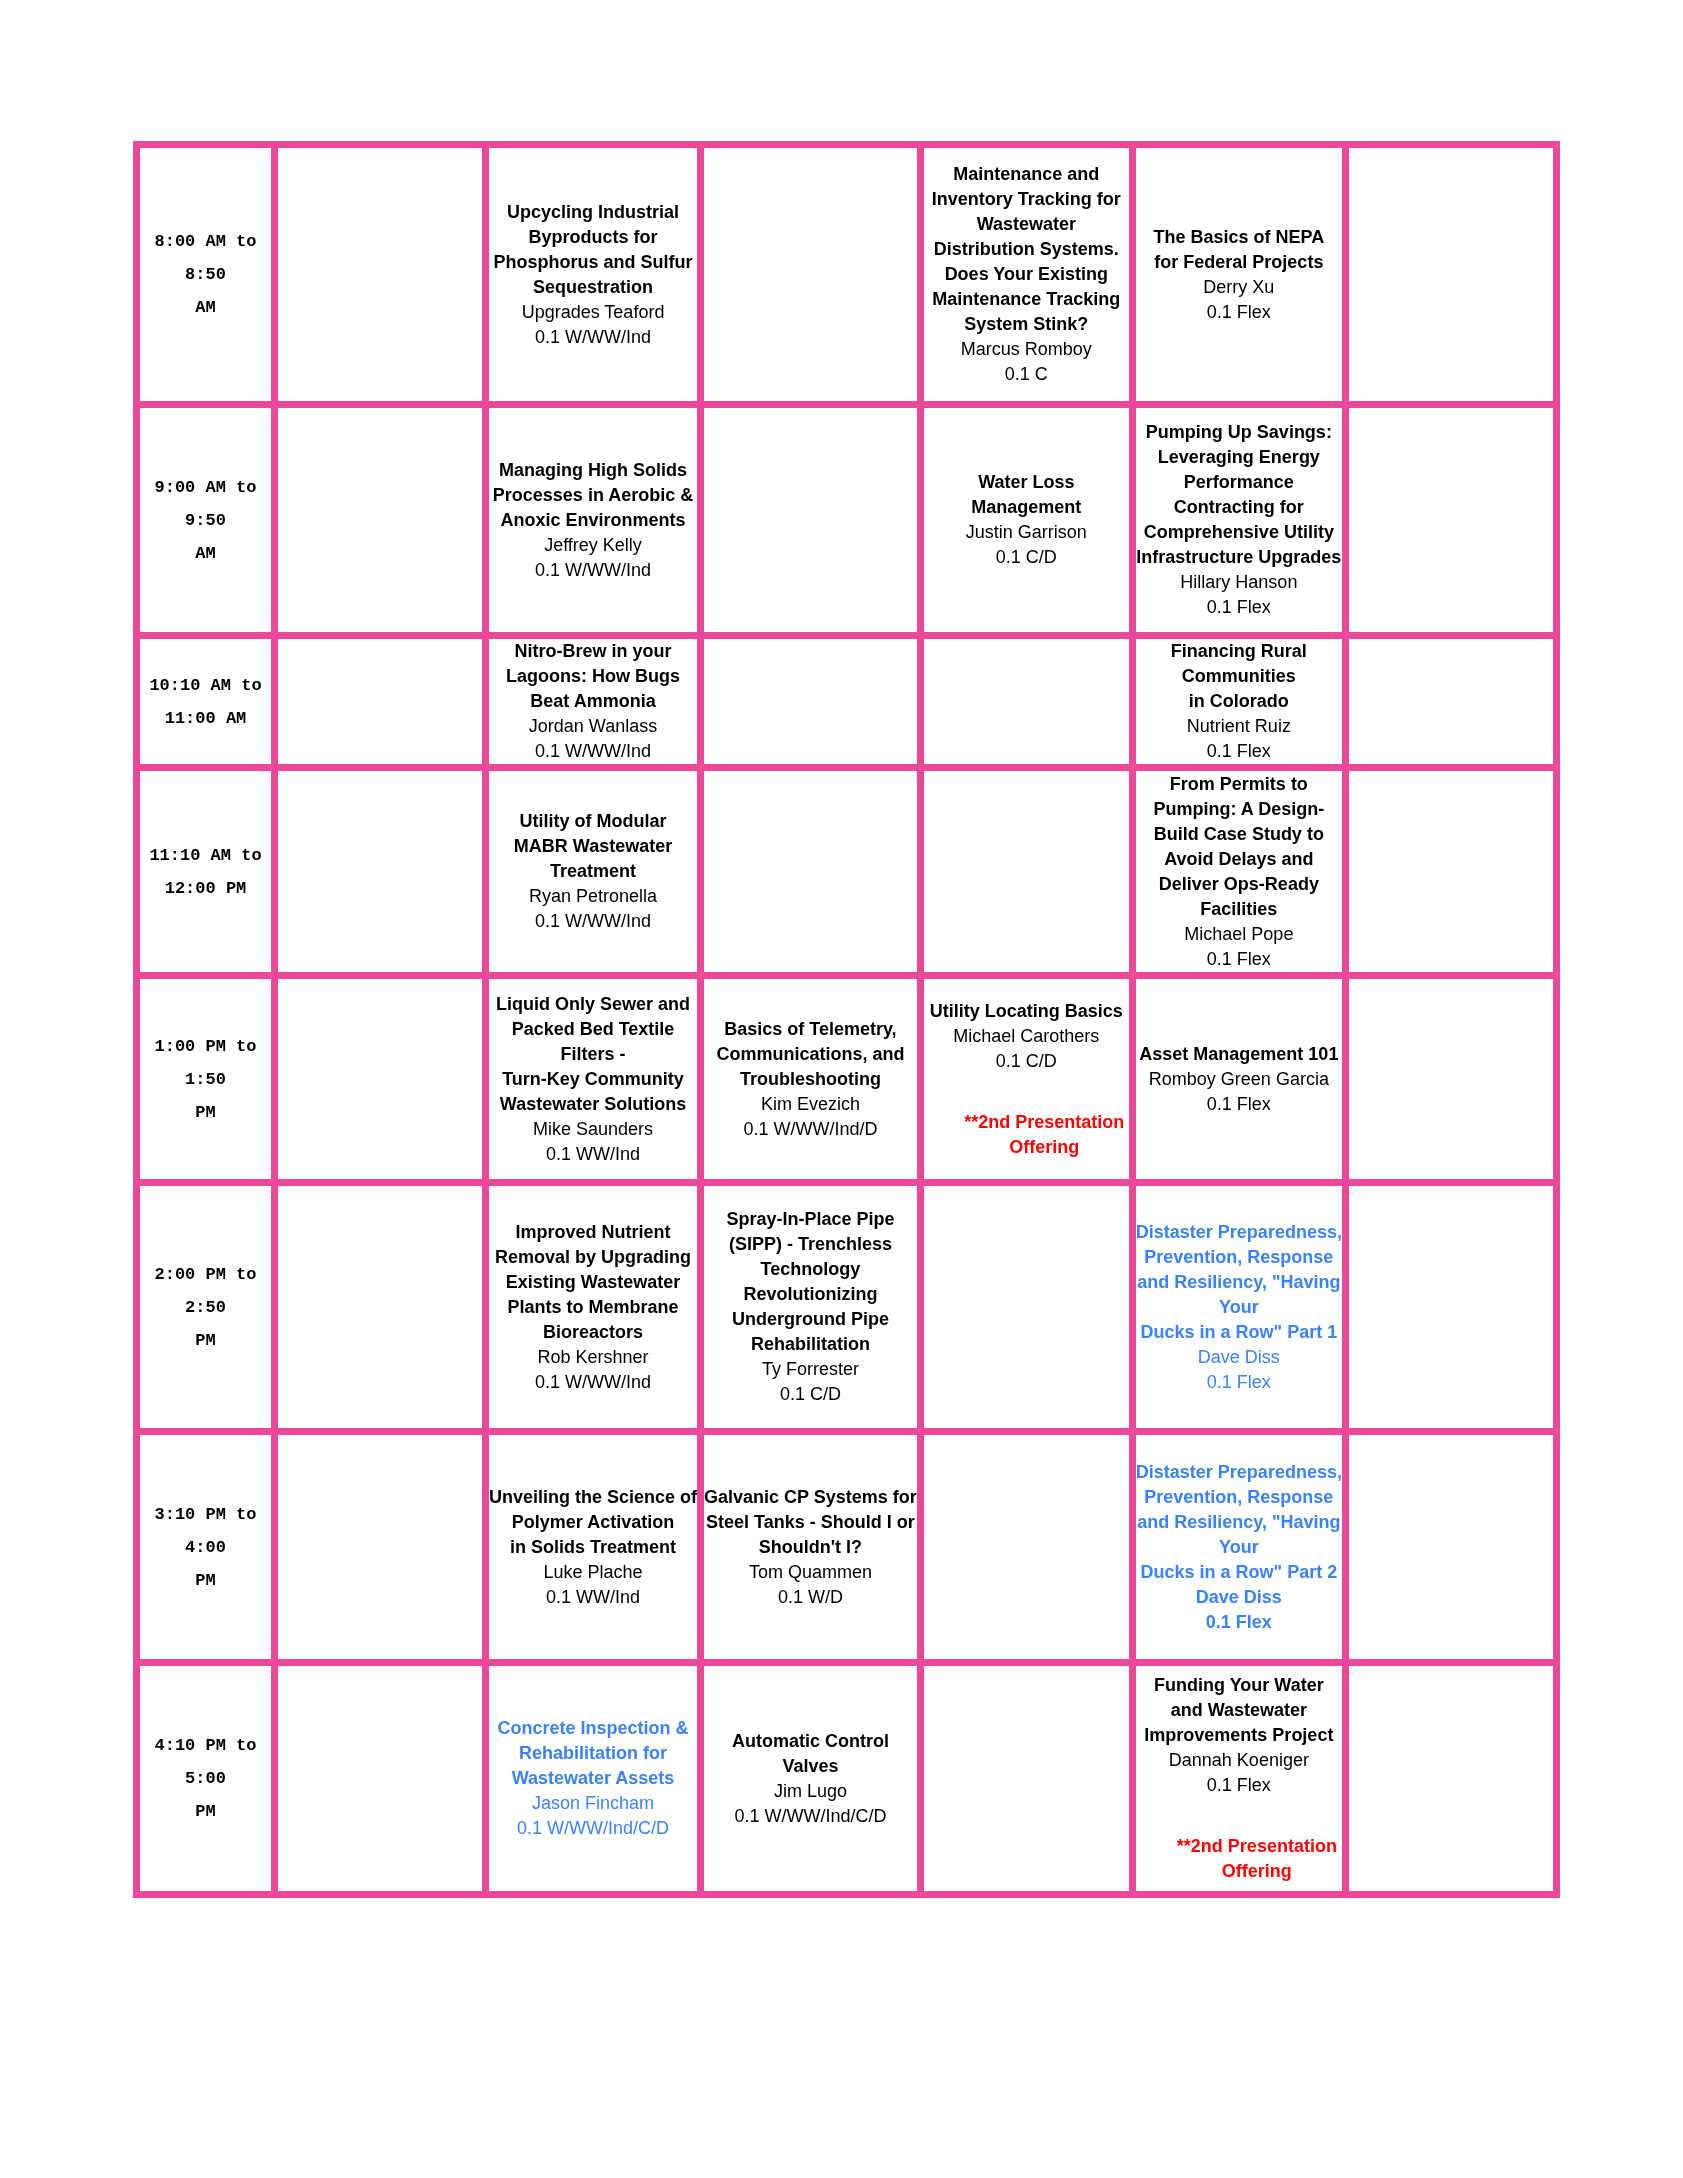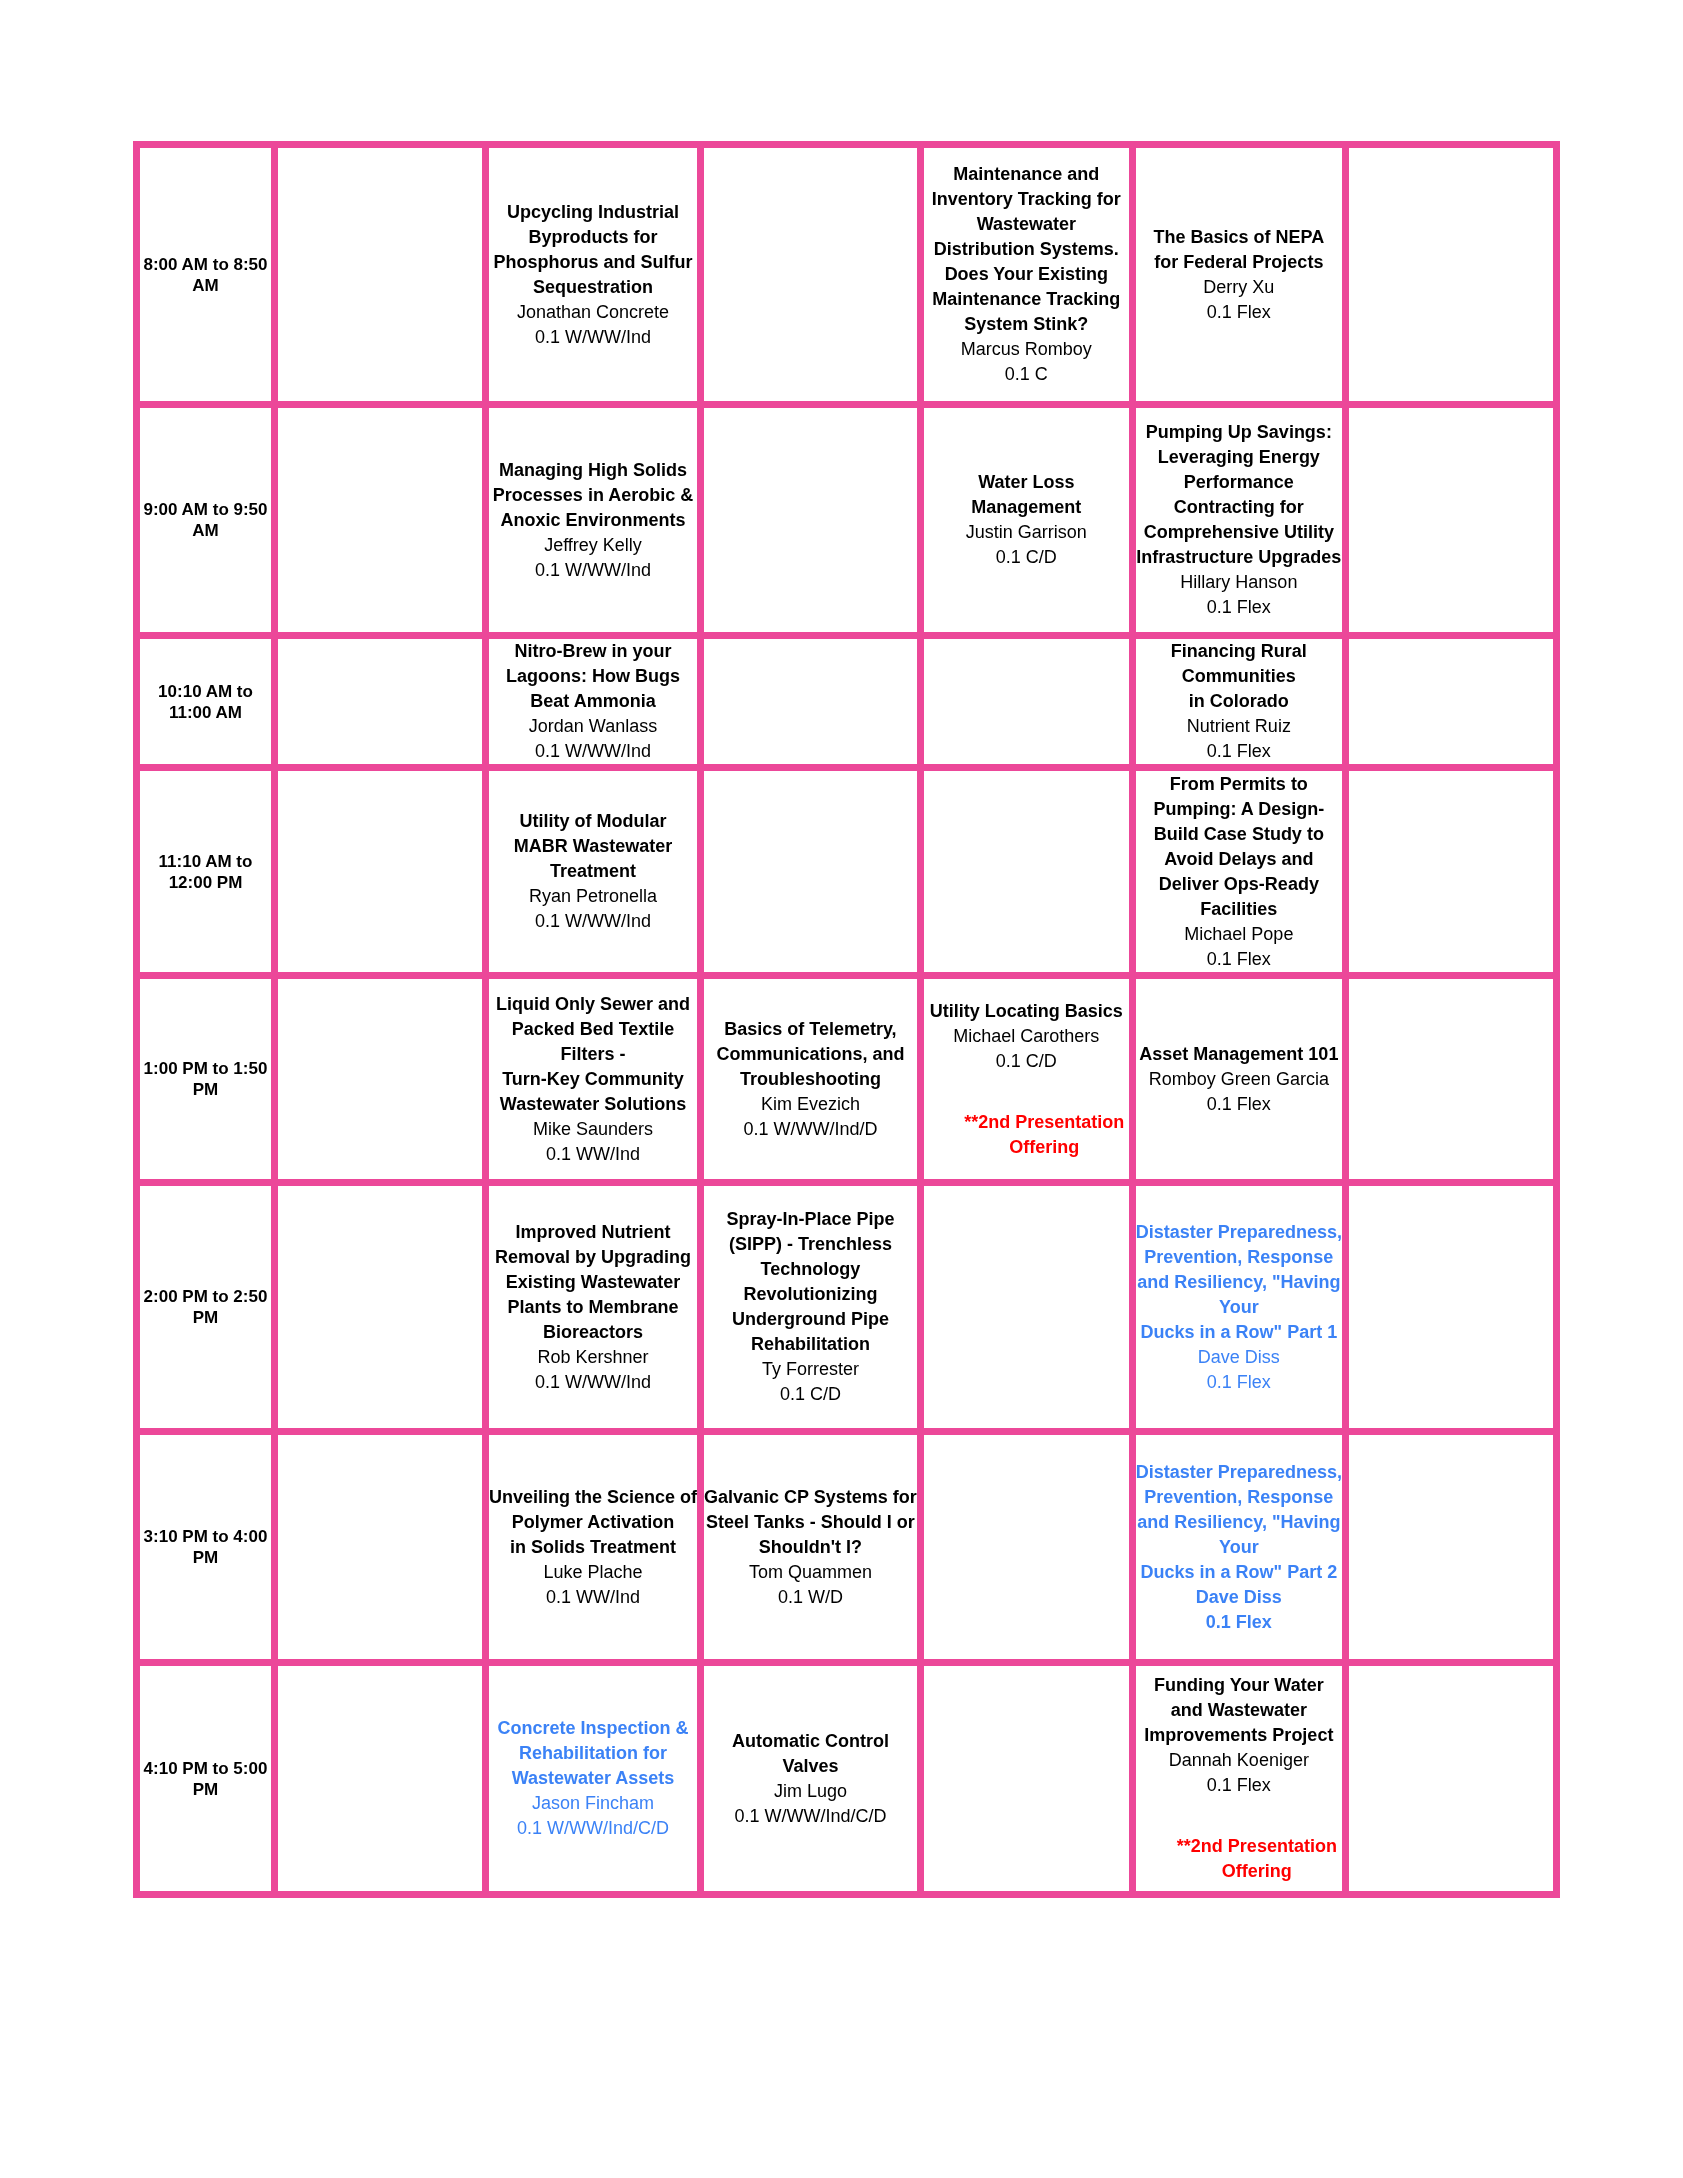--- a/index.html
+++ b/index.html
@@ -24,21 +24,21 @@
   .t, .p, .cr, .note, .time {
     white-space:pre;
     font-size:18px;
     line-height:25px;
     color:#000000;
   }
   .t { font-weight:bold; }
   .note { color:#ff0000; font-weight:bold; margin-top:36px;padding-left:36px; }
   td.green .t, td.green .p, td.green .cr { color:#3b82f6; }
   td.green-bold .p, td.green-bold .cr { font-weight:bold; }
-  .time { font-weight:bold; font-size:17px; line-height:21px; white-space:pre-line; }
+  .time { font-weight:bold; font-size:17px; line-height:33px; white-space:pre-line;font-family:Liberation Mono, monospace; }
 </style>
 </head>
 <body>
 
 <div class="sheet">
 <table class="grid">
   <colgroup>
     <col style="width:138px">
         <col style="width:211px">
         <col style="width:210px">
@@ -54,21 +54,21 @@
             <div class="time">8:00 AM to 8:50
 AM</div>
           </td>
     <td class="shade"></td>
     <td>
             <div class="cc">
       <div class="t">Upcycling Industrial
 Byproducts for
 Phosphorus and Sulfur
 Sequestration</div>
-      <div class="p">Jonathan Concrete</div>
+      <div class="p">Upgrades Teaford</div>
       <div class="cr">0.1 W/WW/Ind</div>
             </div>
           </td>
     <td class="shade"></td>
     <td>
             <div class="cc">
       <div class="t">Maintenance and
 Inventory Tracking for
 Wastewater
 Distribution Systems.

